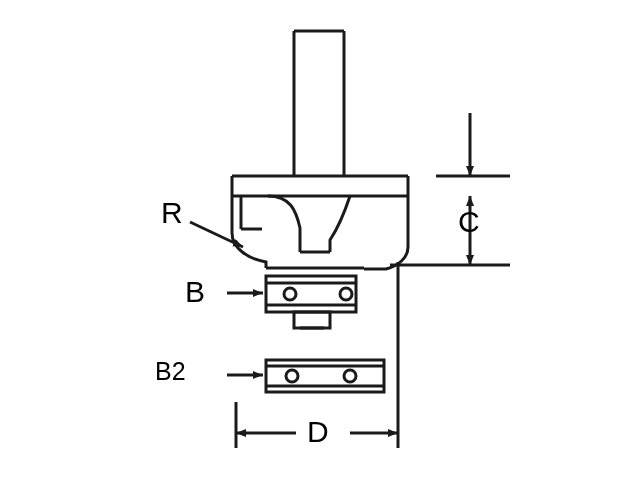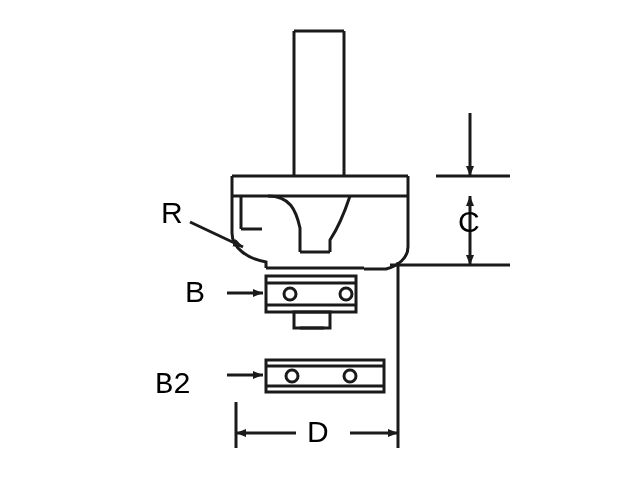--- a/index.html
+++ b/index.html
@@ -25,21 +25,21 @@
   .lbl {
     position: absolute;
     color: #000000;
     font-family: "Liberation Sans", sans-serif;
     font-weight: 400;
     white-space: nowrap;
     user-select: none;
   }
   .lbl-r  { left: 161px; top: 196px; font-size: 30px; }
   .lbl-b  { left: 185px; top: 275px; font-size: 30px; }
-  .lbl-b2 { left: 155px; top: 368px; font-size: 30px; font-family: Liberation Mono, monospace; }
+  .lbl-b2 { left: 155px; top: 357px; font-size: 25px; }
   .lbl-c  { left: 458px; top: 205px; font-size: 30px; }
   .lbl-d  { left: 307px; top: 415px; font-size: 30px; }
 </style>
 </head>
 <body>
 
 <div id="root">
 
   <svg id="diagram-svg" viewBox="0 0 640 480">
     <defs>

